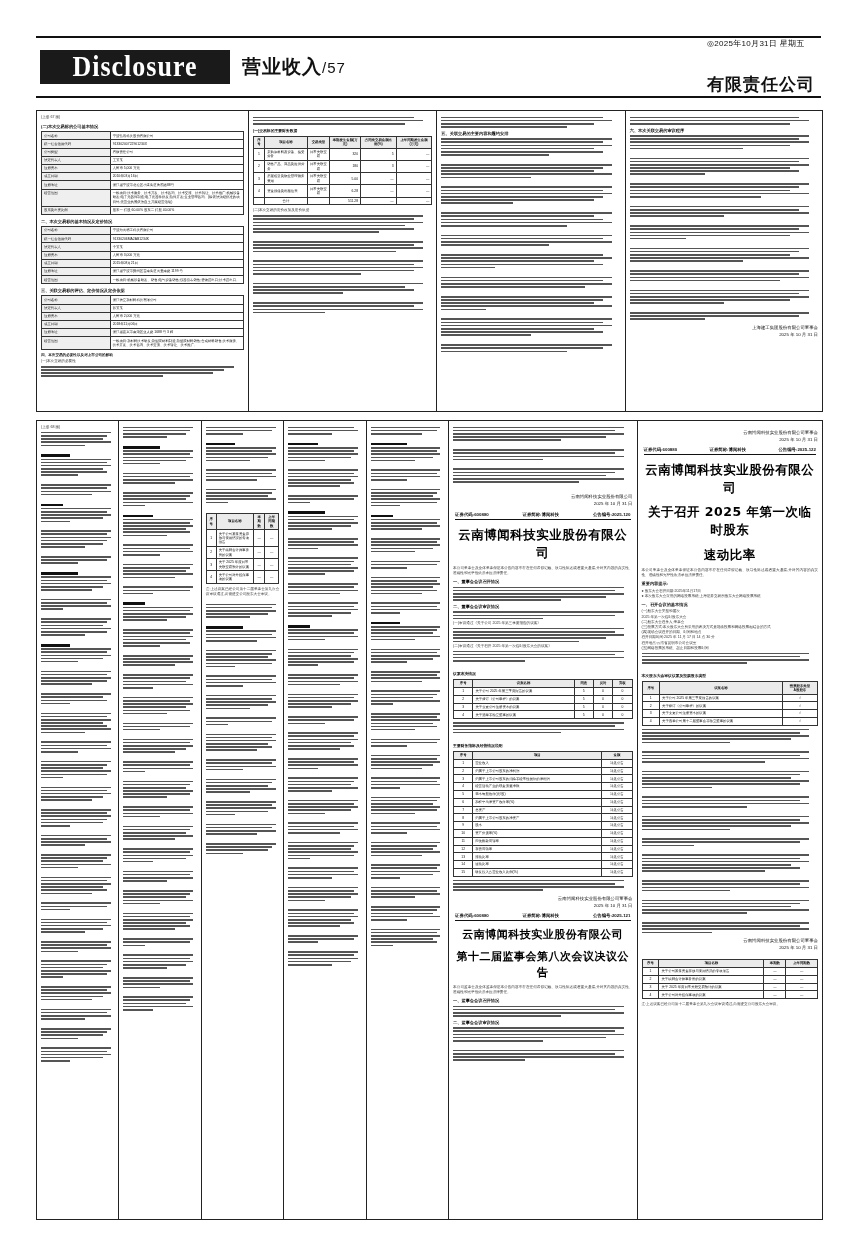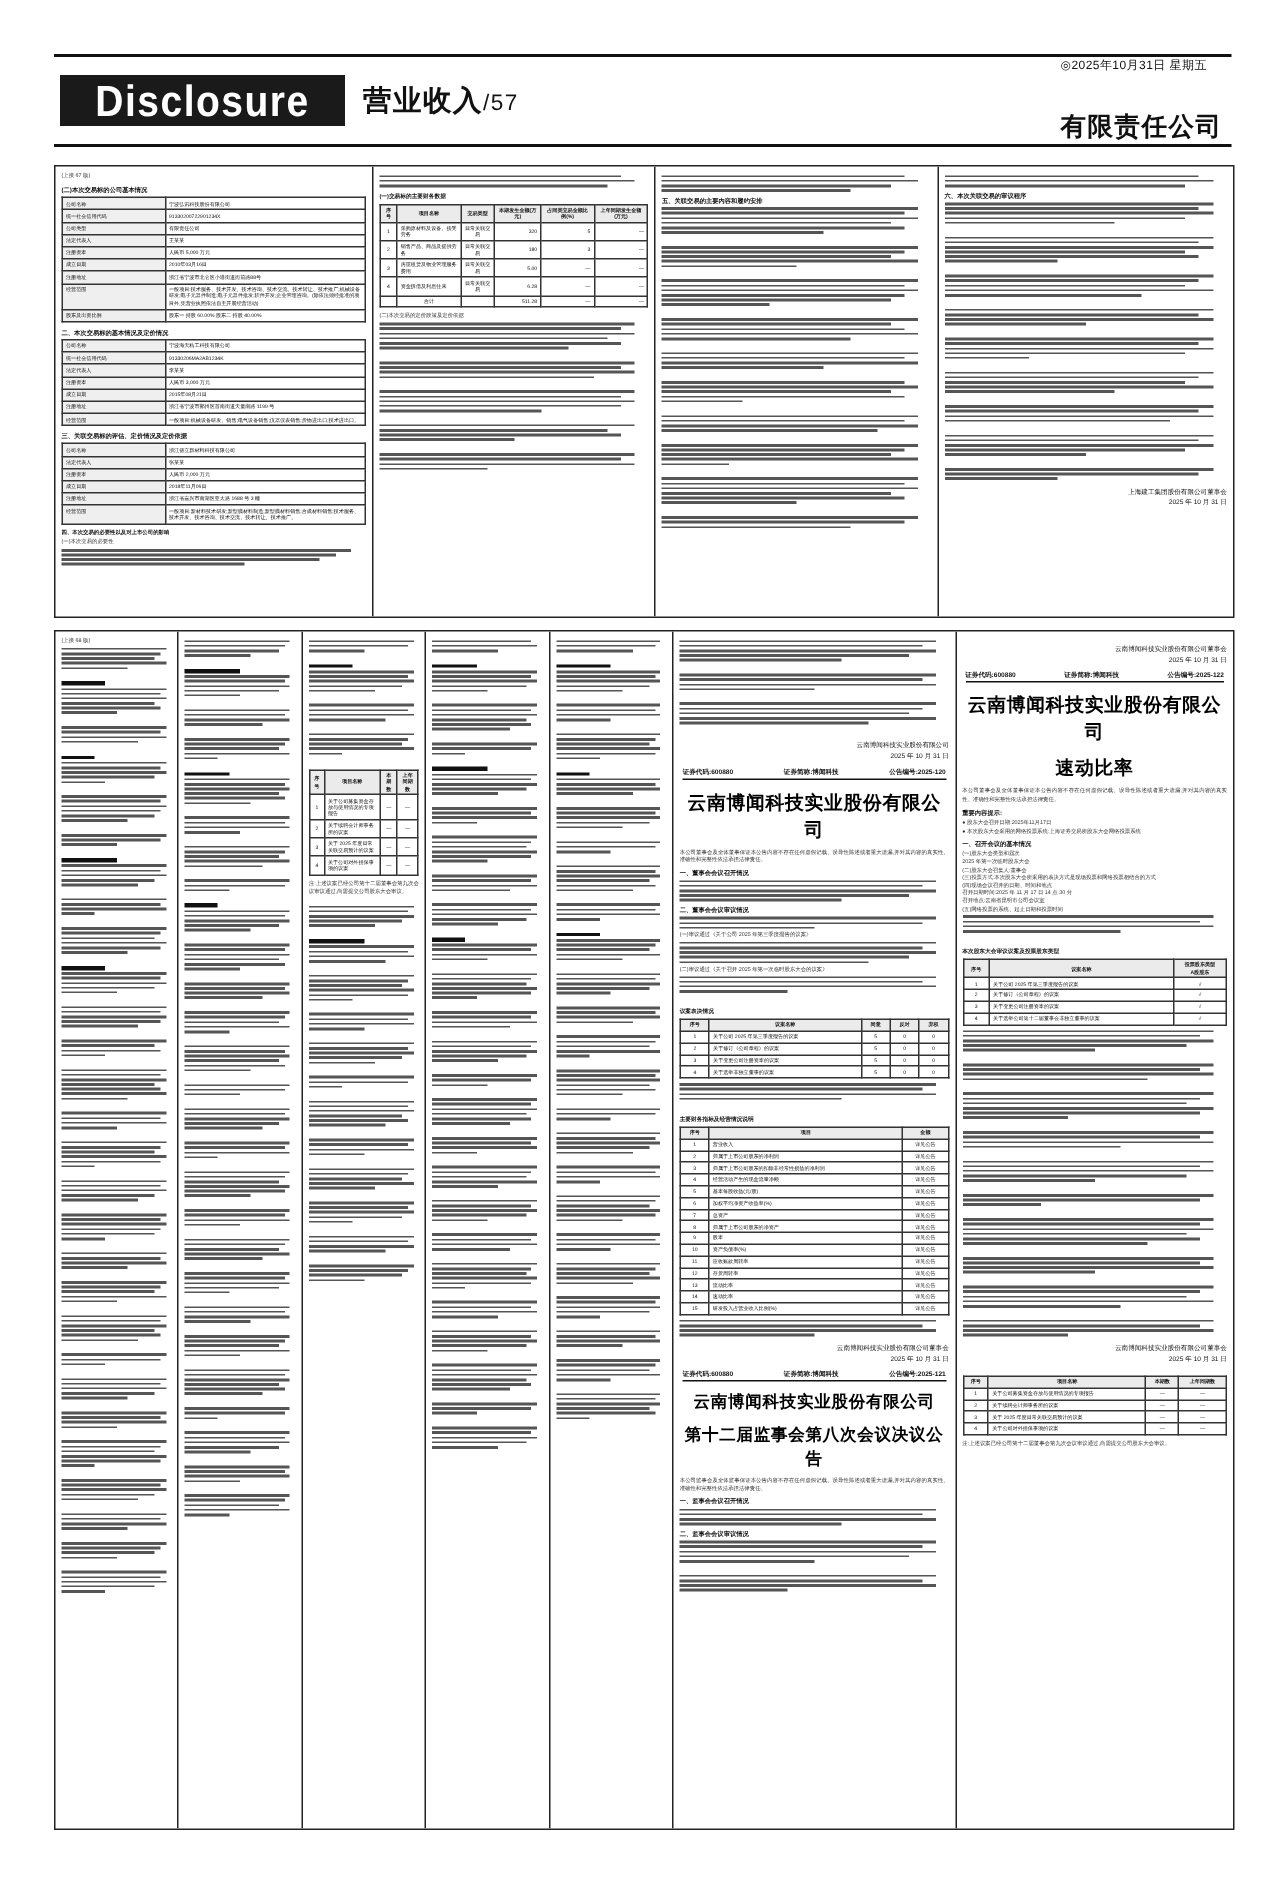--- a/index.html
+++ b/index.html
@@ -10,21 +10,21 @@
   }
   
   .masthead{
     position:absolute;left:36px;top:36px;width:785px;height:58px;
     border-top:2px solid #111;border-bottom:2px solid #111;
     display:flex;align-items:center;
   }
   .logo-box{
     width:190px;height:34px;background:#1a1a1a;color:#fff;
     display:flex;align-items:center;justify-content:center;
-    font-family:Liberation Sans, sans-serif;
+    font-family:Liberation Serif, serif;
     font-weight:bold;font-size:26px;letter-spacing:1px;
     margin-left:4px;
   }
   .logo-box span{display:inline-block;transform:scaleY(1.12);}
   .mast-cn{
     margin-left:12px;font-size:19px;font-weight:bold;color:#111;
     letter-spacing:1px;
   }
   .mast-cn .num{font-size:15px;font-weight:normal;}
   .mast-right{
@@ -1420,20 +1420,21 @@
           <div>云南博闻科技实业股份有限公司董事会</div>
           <div>2025 年 10 月 31 日</div>
         </div>
 
         <div class="code-row">
           <span>证券代码:600880</span>
           <span>证券简称:博闻科技</span>
           <span>公告编号:2025-122</span>
         </div>
         <div class="headline h-lg">云南博闻科技实业股份有限公司</div>
+        <div class="headline h-lg">关于召开 2025 年第一次临时股东</div>
         <div class="headline h-lg">速动比率</div>
         <div class="txt-xs">本公司董事会及全体董事保证本公告内容不存在任何虚假记载、误导性陈述或者重大遗漏,并对其内容的真实性、准确性和完整性依法承担法律责任。</div>
         <div class="hdr-sm">重要内容提示:</div>
         <div class="txt-xs">● 股东大会召开日期:2025年11月17日</div>
         <div class="txt-xs">● 本次股东大会采用的网络投票系统:上海证券交易所股东大会网络投票系统</div>
         <div class="hdr-sm">一、召开会议的基本情况</div>
         <div class="txt-xs">(一)股东大会类型和届次</div>
         <div class="txt-xs">2025 年第一次临时股东大会</div>
         <div class="txt-xs">(二)股东大会召集人:董事会</div>
         <div class="txt-xs">(三)投票方式:本次股东大会所采用的表决方式是现场投票和网络投票相结合的方式</div>

